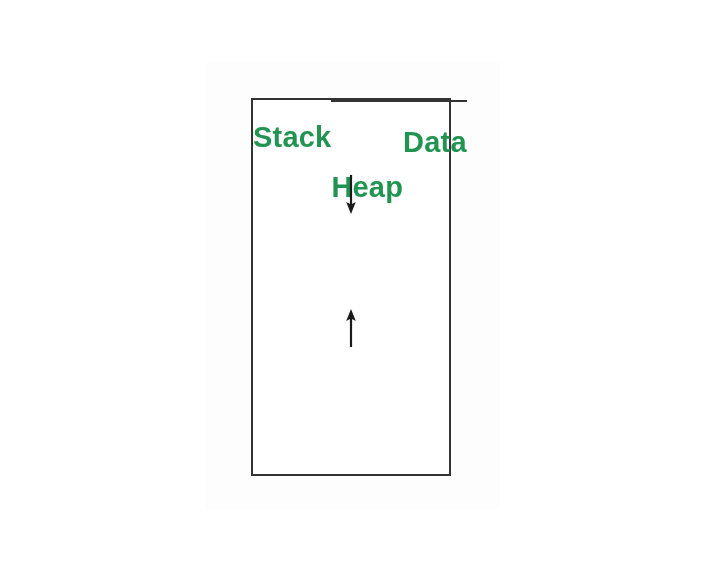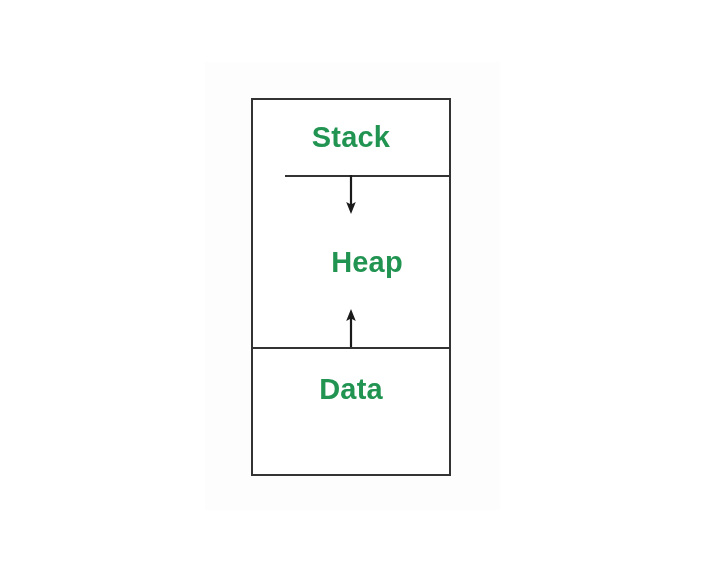--- a/index.html
+++ b/index.html
@@ -30,37 +30,37 @@
   #memory-box {
     position: absolute;
     left: 251px;
     top: 98px;
     width: 200px;
     height: 378px;
     box-sizing: border-box;
     border: 2px solid #333333;
     background: #ffffff;
     display: flex;
-    flex-direction: column;
+    flex-direction: row;
   }
 
   .segment {
     position: relative;
     box-sizing: border-box;
     display: flex;
     align-items: center;
     justify-content: center;
     background: transparent;
   }
   .segment + .segment {
     border-top: 2px solid #333333;
   }
 
   .seg-stack { height: 75px; }
-  .seg-heap  { height: 172px; margin-left: 32px; }
+  .seg-heap  { height: 172px; }
   .seg-data  { height: 83px; text-align: center; }
   .seg-text  { flex: 1 1 auto; }
 
   .segment-label {
     font-family: "Liberation Sans", sans-serif;
     font-size: 29px;
     font-weight: bold;
     color: #229452;
     letter-spacing: 0.2px;
     line-height: 1;

